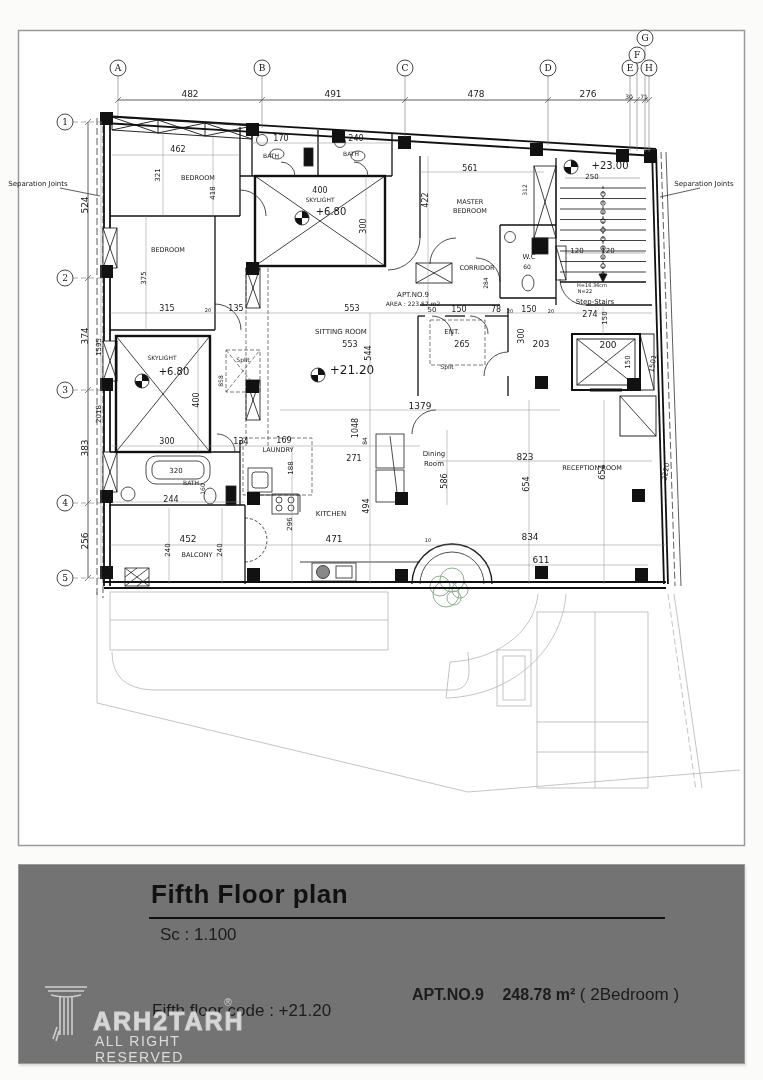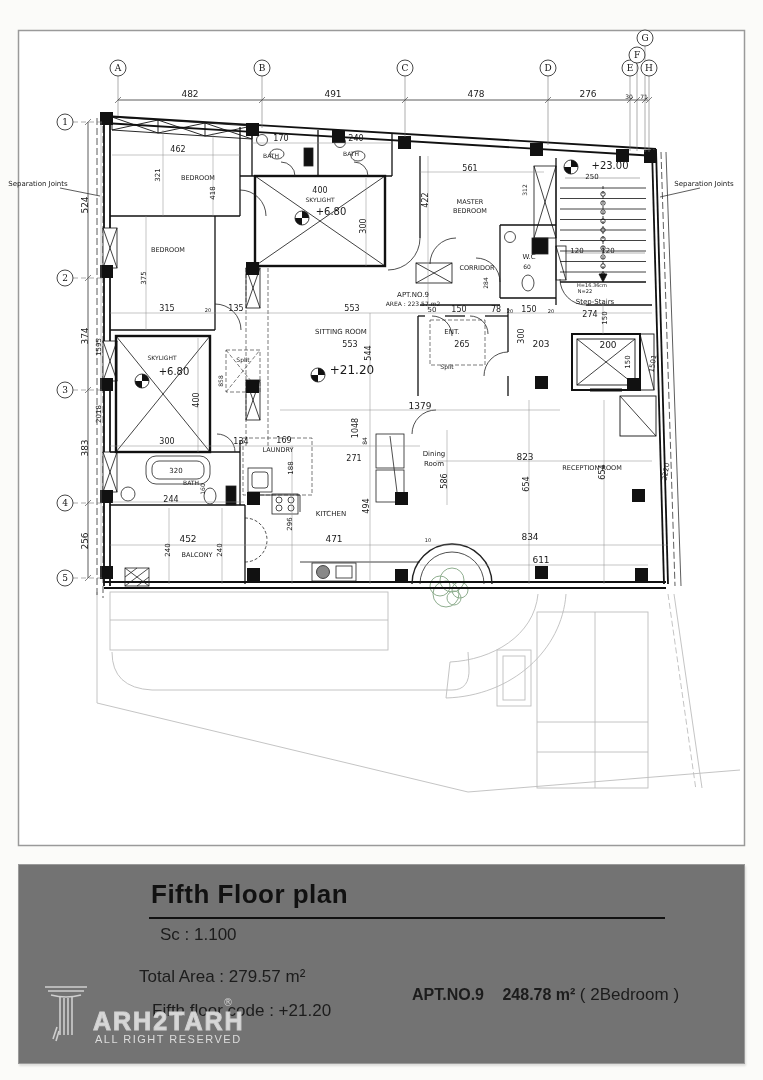--- a/index.html
+++ b/index.html
@@ -24,21 +24,21 @@
     font-family:"Liberation Sans",sans-serif;}
   .tb-apt .apt-no{font-weight:600;margin-right:14px;}
   .tb-apt .apt-area{font-weight:600;}
   .tb-apt .apt-rooms{font-size:17px;}
   
   #logo{position:absolute;left:24px;top:118px;width:200px;height:72px;color:#d2d2d2;}
   #logo .word{position:absolute;left:50px;top:24px;font-size:25px;font-weight:bold;
     letter-spacing:2px;color:#d7d7d7;font-family:"Liberation Sans",sans-serif;
     -webkit-text-stroke:1px #cfcfcf;}
   #logo .reg{position:absolute;left:180px;top:14px;font-size:10px;color:#cfcfcf;}
-  #logo .sub{position:absolute;left:52px;top:50px;font-size:11px;letter-spacing:1.5px;
+  #logo .sub{position:absolute;left:52px;top:50px;font-size:14px;letter-spacing:1.5px;
     color:#dcdcdc;font-family:"Liberation Sans",sans-serif;}
 </style>
 </head>
 <body>
 
 <div id="page">
 
 <svg id="plan-svg" width="763" height="1080" viewBox="0 0 763 1080">
 
   <rect x="18.5" y="30.5" width="726" height="815" fill="#ffffff" stroke="#9a9a9a" stroke-width="1.5"></rect>
@@ -545,21 +545,20 @@
         <text transform="translate(428,542)" font-size="5" text-anchor="middle" fill="#1a1a1a">10</text>
         <text transform="translate(530,540)" font-size="9" text-anchor="middle" fill="#1a1a1a">834</text>
         <text transform="translate(541,563)" font-size="9" text-anchor="middle" fill="#1a1a1a">611</text>
       </g>
 </svg>
 
 <div id="title-block">
   <div class="tb-title">Fifth Floor plan</div>
   <div class="tb-rule"></div>
   <div class="tb-scale">Sc : 1.100</div>
-  <div class="tb-area">Total Area : 279.57 m²</div>
   <div class="tb-code">Fifth floor code : +21.20</div>
   <div class="tb-apt">
     <span class="apt-no">APT.NO.9</span>
     <span class="apt-area">248.78 m²</span>
     <span class="apt-rooms">( 2Bedroom )</span>
   </div>
   <div id="logo">
     <svg width="46" height="62" viewBox="0 0 46 62">
       <g stroke="#cfcfcf" stroke-width="1.6" fill="none">
         <line x1="2" y1="4" x2="44" y2="4"></line>

